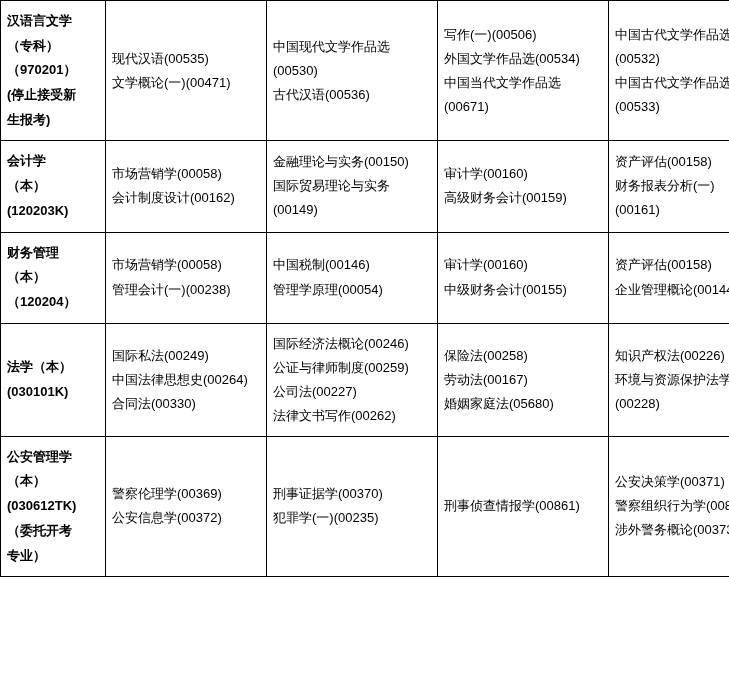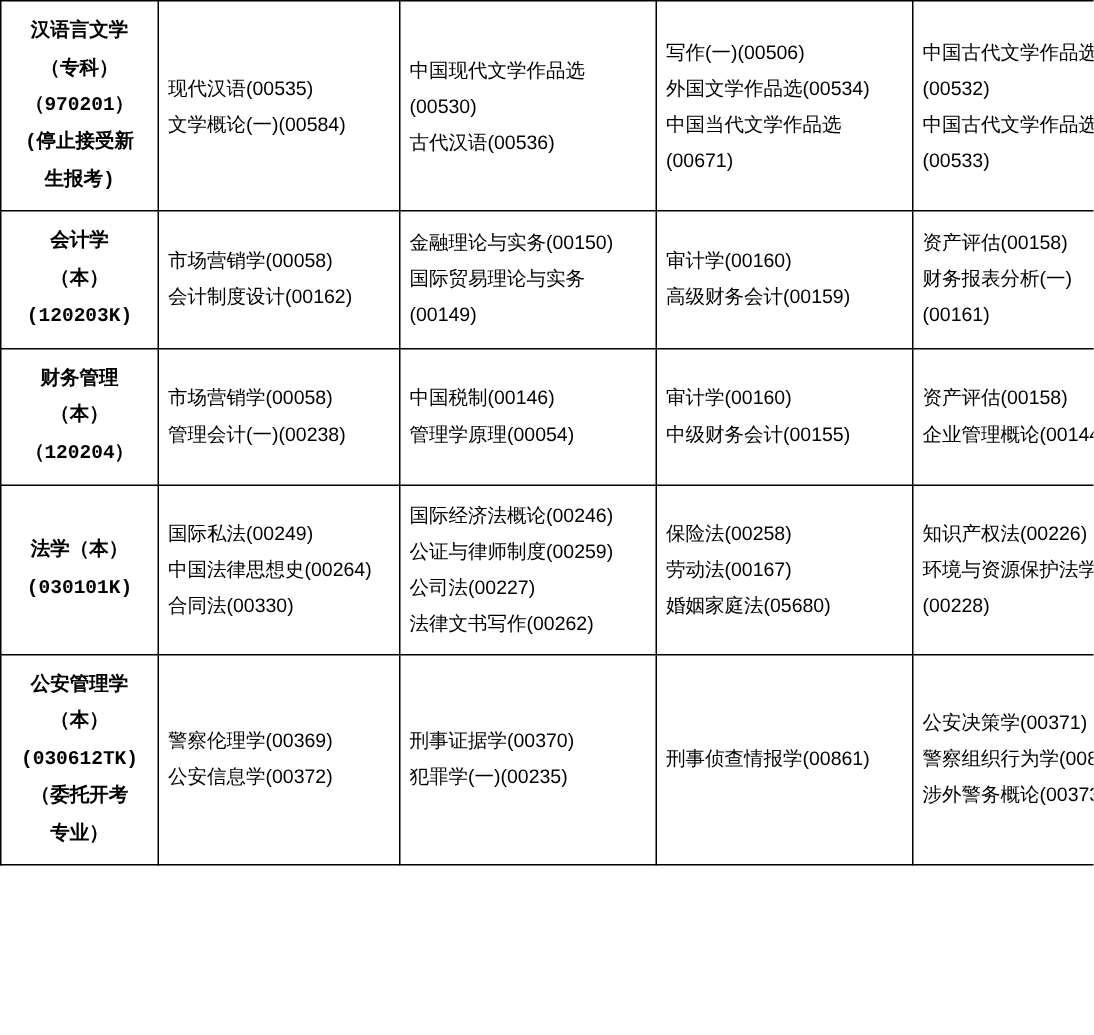--- a/index.html
+++ b/index.html
@@ -25,24 +25,22 @@
   }
   table.exam-table td {
     border: 1px solid #000000;
     vertical-align: middle;
     padding: 8px 6px;
     font-size: 13px;
     line-height: 1.85;
   }
   td.major {
     width: 92px;
-    text-align: center;
     font-weight: bold;
     padding: 6px 2px;
-    font-family: Liberation Mono, monospace;
   }
   td.col-a { width: 148px; }
   td.col-b { width: 158px; }
   td.col-c { width: 158px; }
   td.col-d { width: 160px; }
   .cellline {
     display: block;
     white-space: normal;
   }
   .major .cellline {
@@ -62,21 +60,21 @@
       <tr>
         <td class="major">
           <span class="cellline">汉语言文学</span>
           <span class="cellline">（专科）</span>
           <span class="cellline">（970201）</span>
           <span class="cellline">(停止接受新</span>
           <span class="cellline">生报考)</span>
         </td>
         <td class="col-a">
           <span class="cellline">现代汉语(00535)</span>
-          <span class="cellline">文学概论(一)(00584)</span>
+          <span class="cellline">文学概论(一)(00471)</span>
         </td>
         <td class="col-b">
           <span class="cellline">中国现代文学作品选</span>
           <span class="cellline">(00530)</span>
           <span class="cellline">古代汉语(00536)</span>
         </td>
         <td class="col-c">
           <span class="cellline">写作(一)(00506)</span>
           <span class="cellline">外国文学作品选(00534)</span>
           <span class="cellline">中国当代文学作品选</span>

